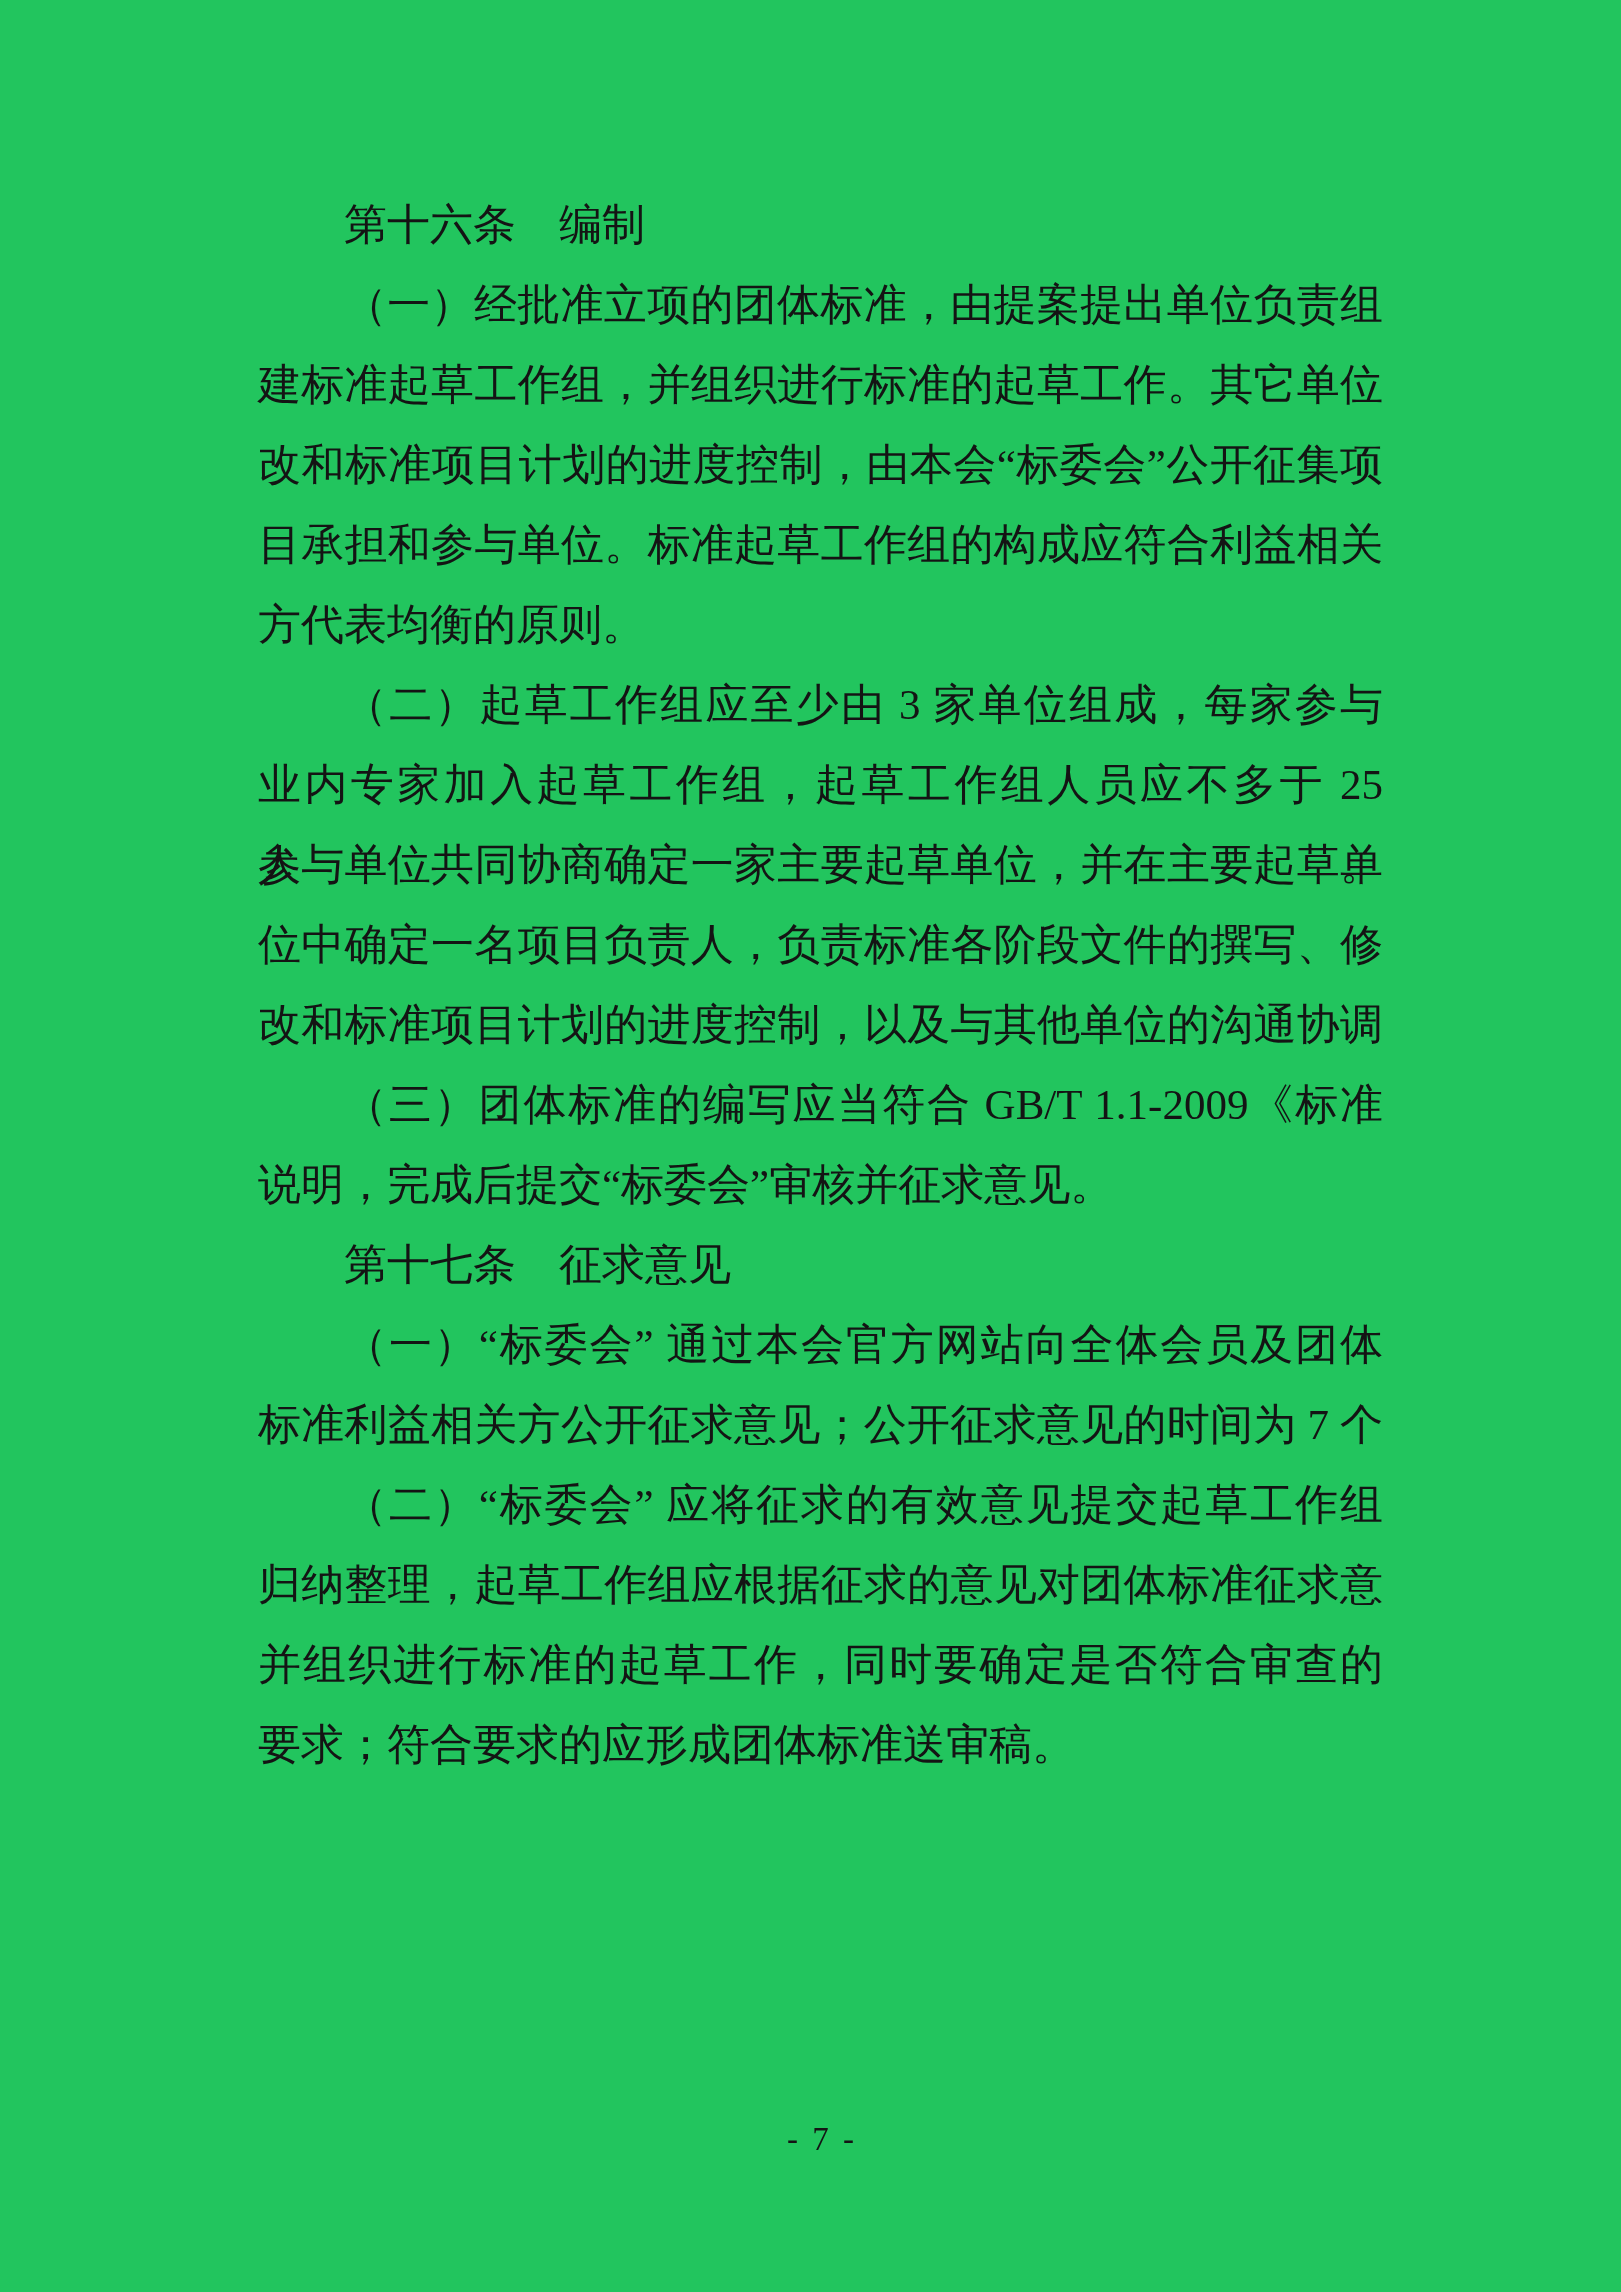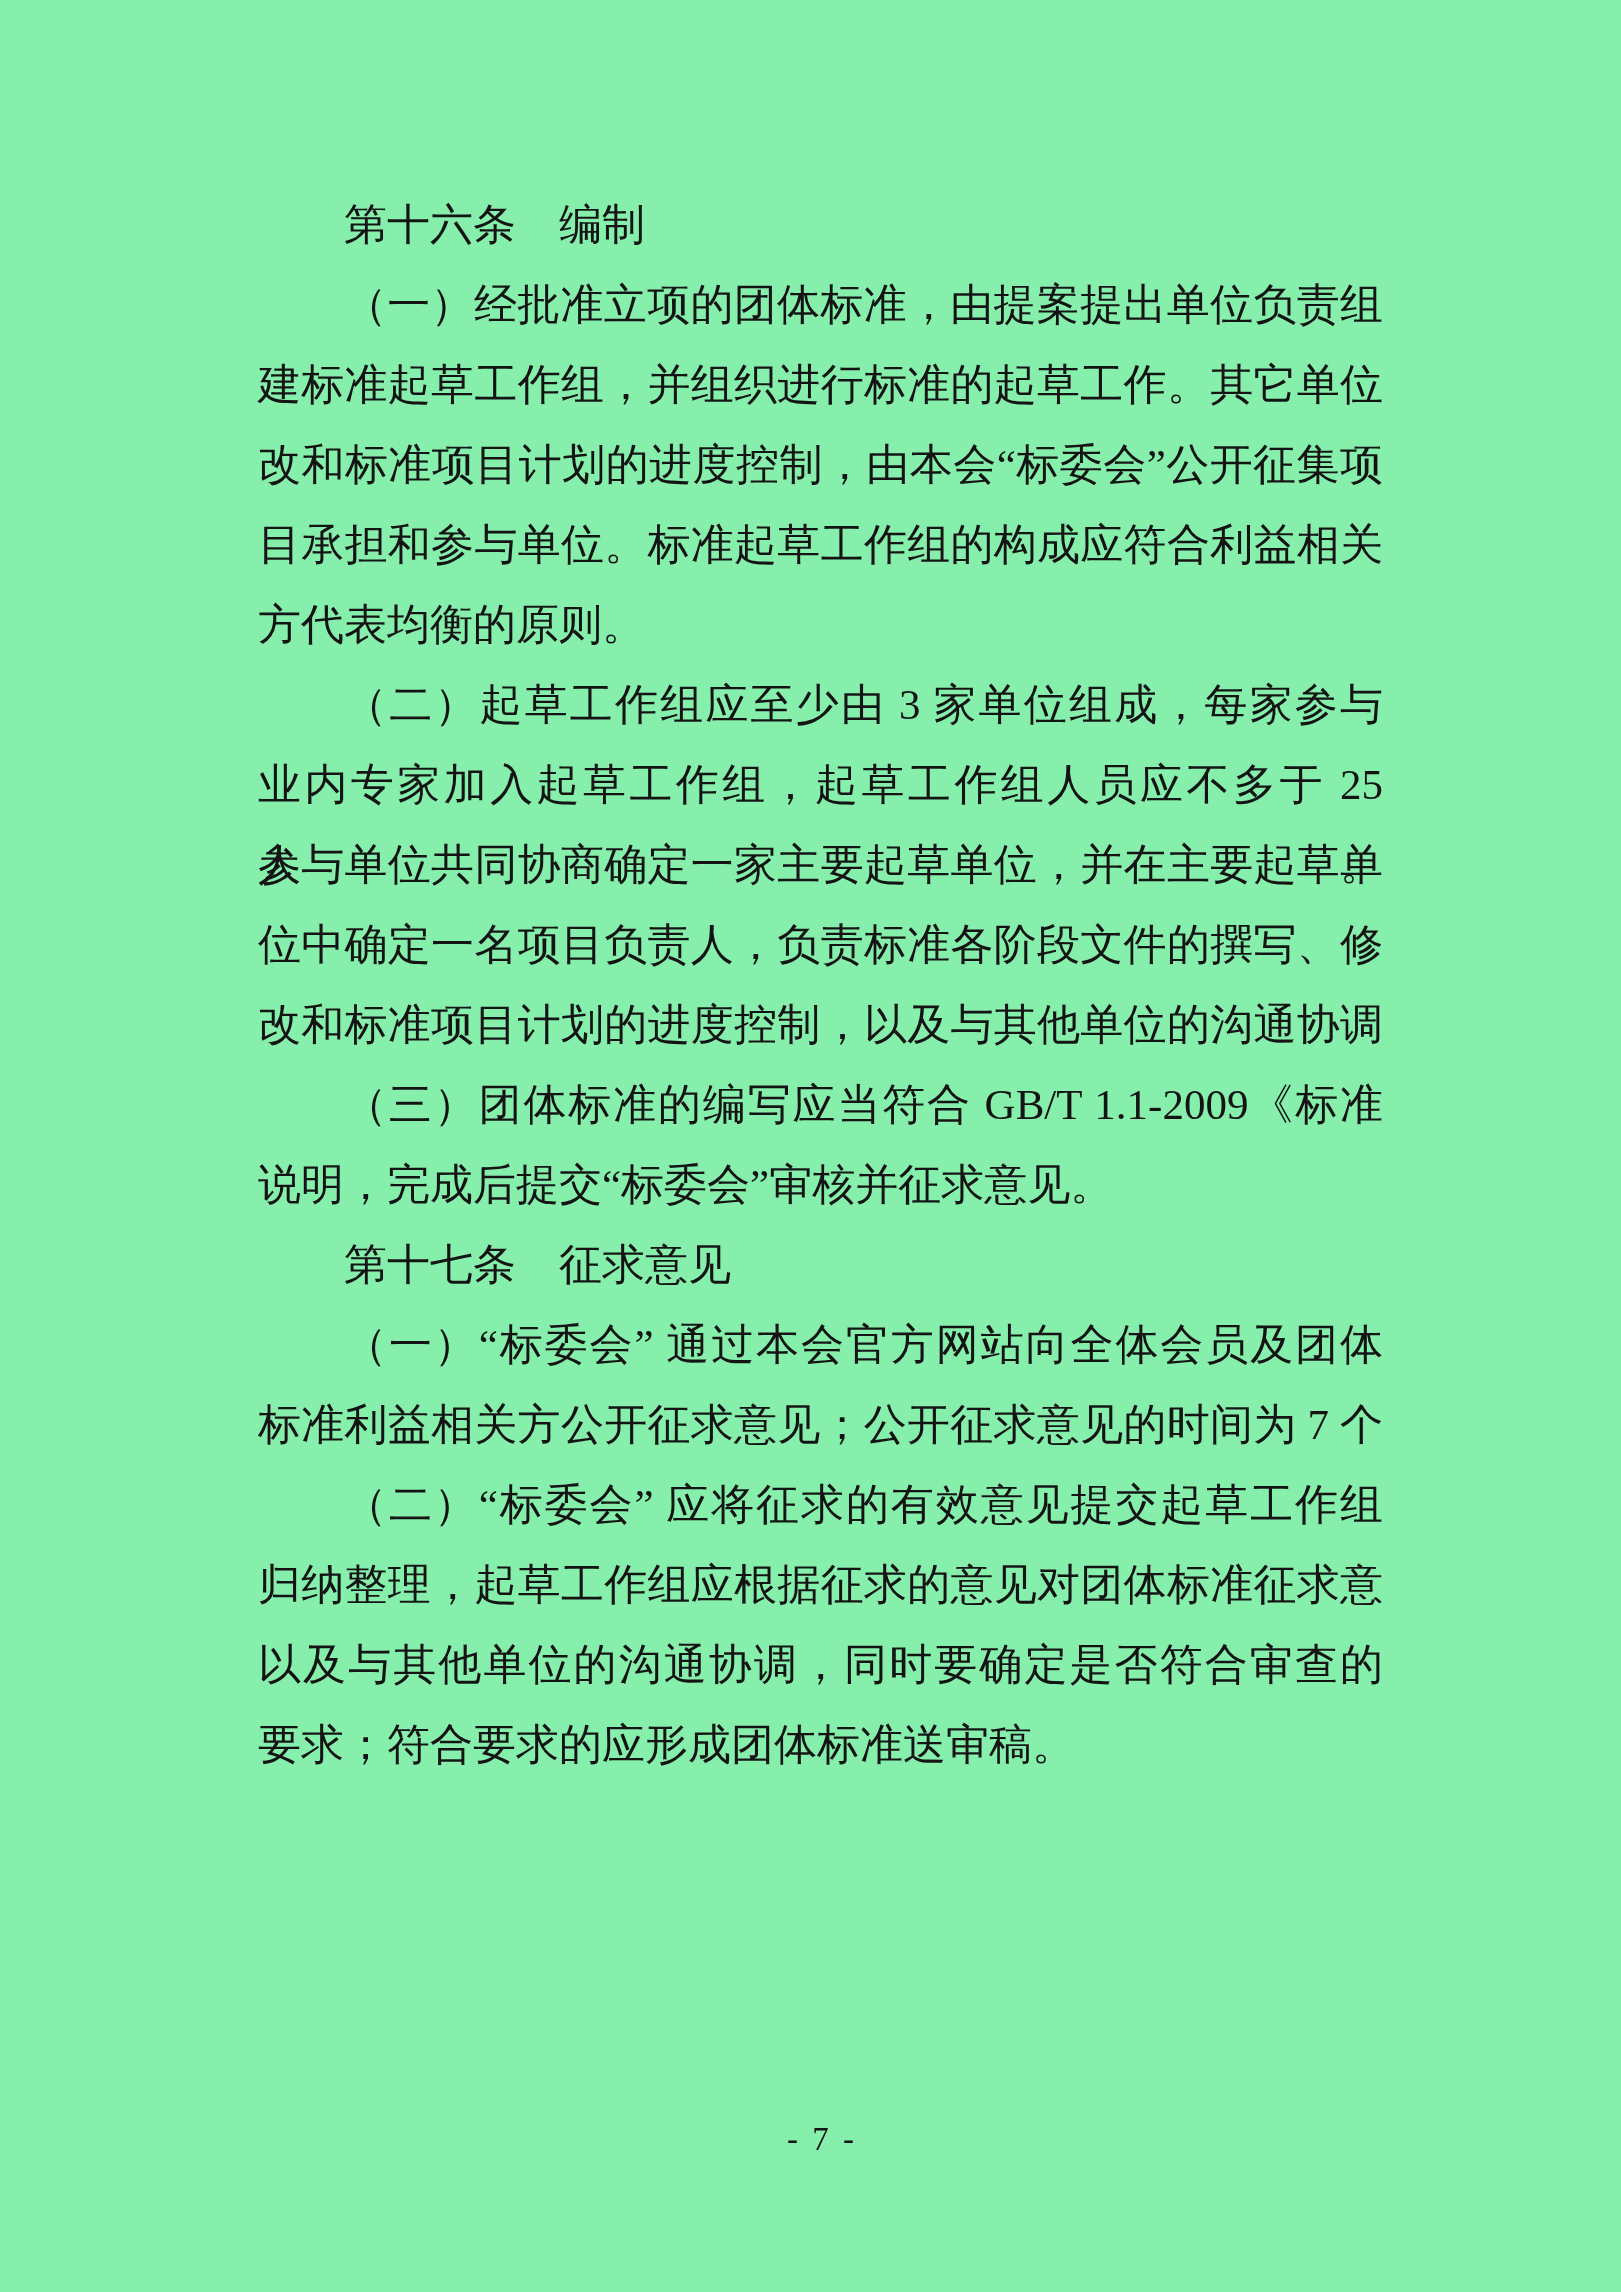--- a/index.html
+++ b/index.html
@@ -5,21 +5,21 @@
 <style>
   html, body {
     margin: 0;
     padding: 0;
     background: #ffffff;
   }
   .page {
     position: relative;
     width: 1621px;
     height: 2293px;
-    background: #86efac;
+    background: #22c55e;
     overflow: hidden;
     font-family: "Liberation Serif", "DejaVu Serif", serif;
     color: #141414;
   }
   .body-text {
     position: absolute;
     left: 258px;
     top: 185px;
     width: 1125px;
   }
@@ -74,18 +74,18 @@
       <div class="line justify">参与单位共同协商确定一家主要起草单位，并在主要起草单</div>
       <div class="line justify">位中确定一名项目负责人，负责标准各阶段文件的撰写、修</div>
       <div class="line justify">改和标准项目计划的进度控制，以及与其他单位的沟通协调</div>
       <div class="line justify indent">（三）团体标准的编写应当符合 GB/T 1.1-2009《标准</div>
       <div class="line left">说明，完成后提交“标委会”审核并征求意见。</div>
       <div class="line left indent">第十七条　征求意见</div>
       <div class="line justify indent">（一）“标委会” 通过本会官方网站向全体会员及团体</div>
       <div class="line justify">标准利益相关方公开征求意见；公开征求意见的时间为 7 个</div>
       <div class="line justify indent">（二）“标委会” 应将征求的有效意见提交起草工作组</div>
       <div class="line justify">归纳整理，起草工作组应根据征求的意见对团体标准征求意</div>
-      <div class="line justify">以及与其他单位的沟通协调，同时要确定是否符合审查的</div>
+      <div class="line justify">并组织进行标准的起草工作，同时要确定是否符合审查的</div>
       <div class="line left">要求；符合要求的应形成团体标准送审稿。</div>
     </div>
   <div class="footer">- 7 -</div>
 </div>
 
 
 </body></html>

